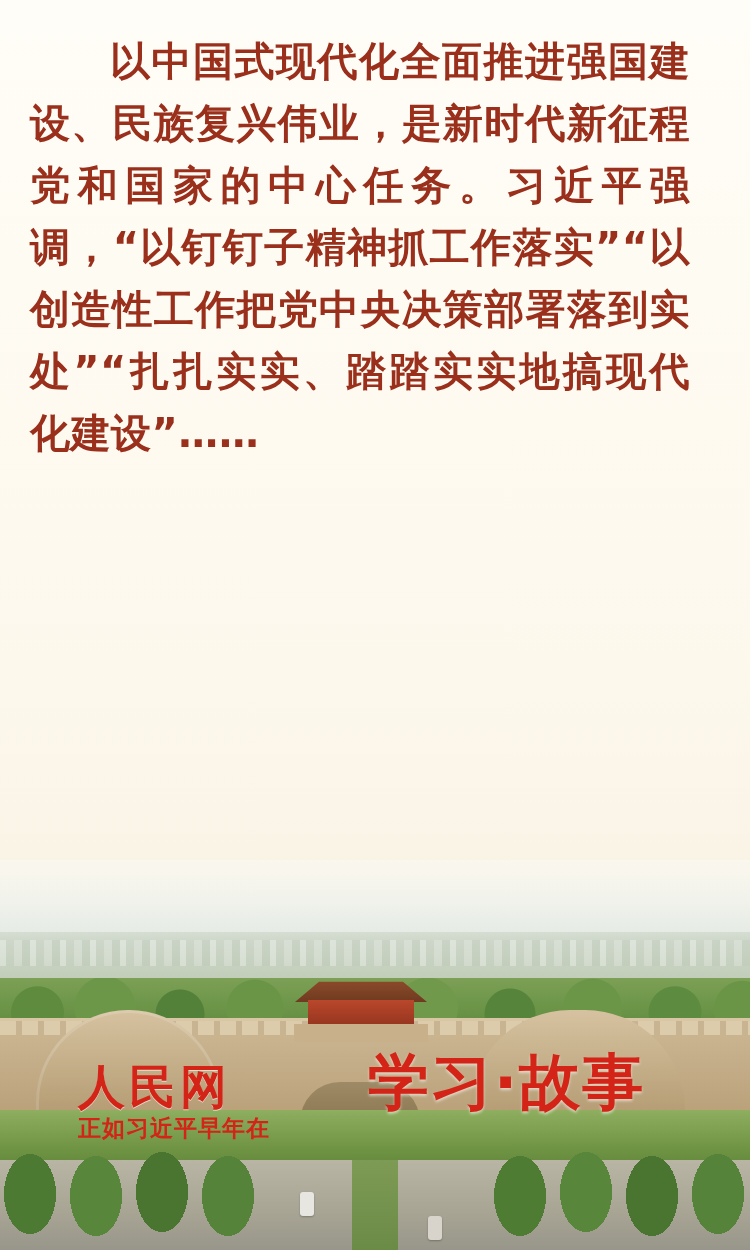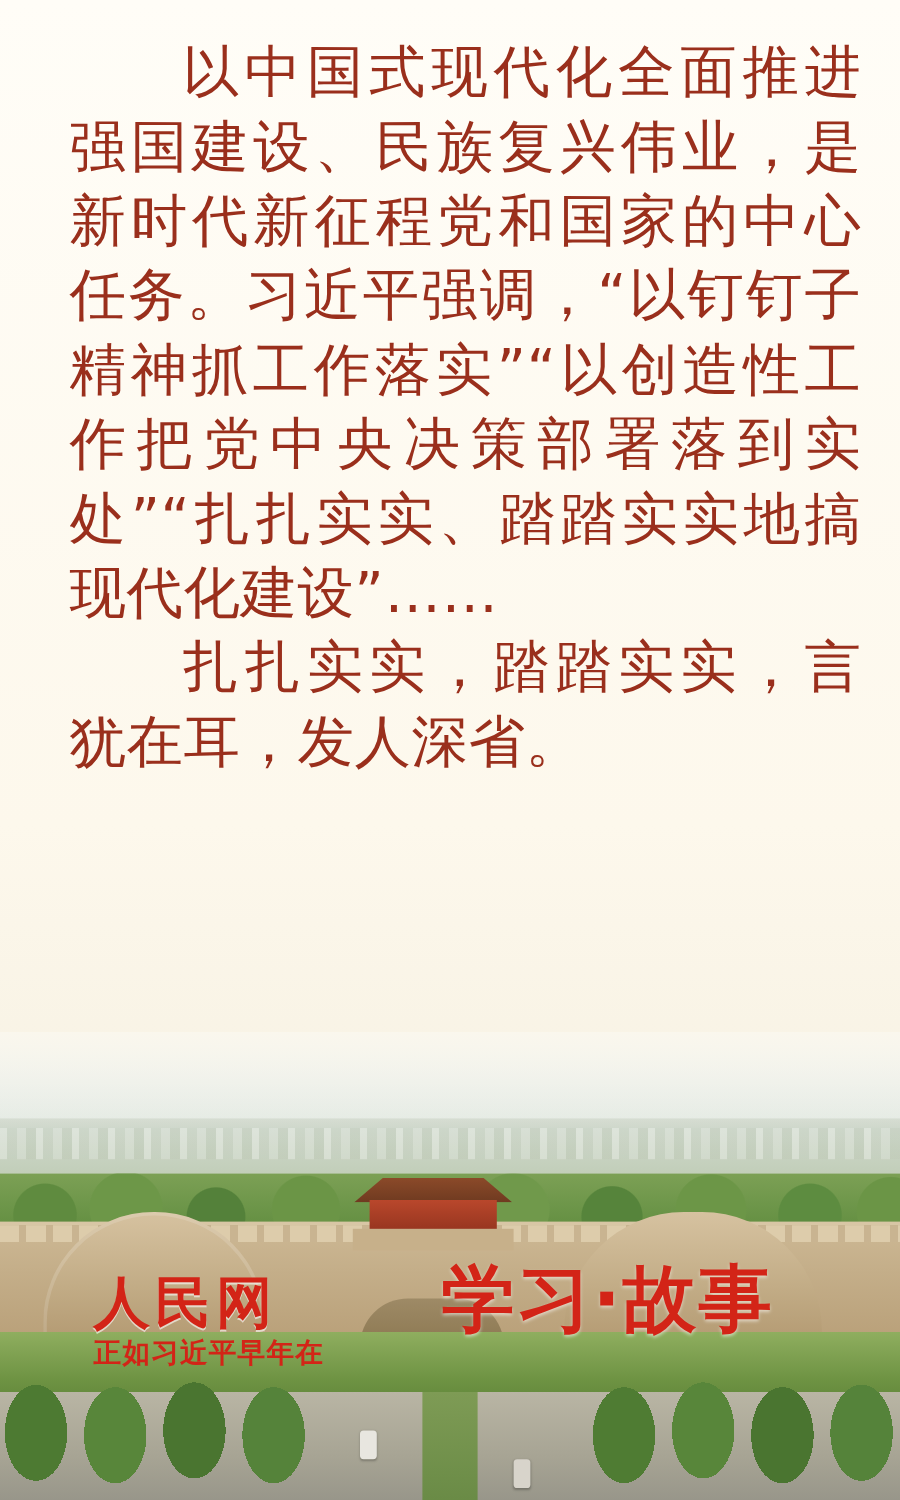--- a/index.html
+++ b/index.html
@@ -18,27 +18,27 @@
     width: 750px;
     height: 1250px;
     background: linear-gradient(180deg, #fffdf7 0%, #fdf8ec 55%, #f6f1e2 78%, #eef0e4 88%, #e9eee2 100%);
     overflow: hidden;
   }
 
   
   .article {
     position: absolute;
     top: 30px;
-    left: 58px;
+    left: 30px;
     width: 660px;
     color: #9a2f1c;
-    font-size: 47px;
+    font-size: 40px;
     line-height: 62px;
     letter-spacing: 0.5px;
-    font-weight: 400;
+    font-weight: 700;
     font-family: "DejaVu Sans", "Liberation Sans", sans-serif;
   }
   .article p {
     margin: 0 0 0 0;
     text-indent: 2em;
     text-align: justify;
     text-justify: inter-ideograph;
   }
 
   
@@ -247,21 +247,20 @@
     text-shadow: 0 2px 3px rgba(255,255,255,.55);
   }
 </style>
 </head>
 <body>
 
 <div class="poster">
 
   <div class="article">
     <p>以中国式现代化全面推进强国建设、民族复兴伟业，是新时代新征程党和国家的中心任务。习近平强调，“以钉钉子精神抓工作落实”“以创造性工作把党中央决策部署落到实处”“扎扎实实、踏踏实实地搞现代化建设”……</p>
-    <p>扎扎实实，踏踏实实，言犹在耳，发人深省。</p>
   </div>
 
   <div class="photo">
     <div class="sky"></div>
     <div class="far-city"></div>
     <div class="tree-belt"></div>
     <div class="wall"></div>
     <div class="bastion-l"></div>
     <div class="bastion-r"></div>
     <div class="gate-tower">

